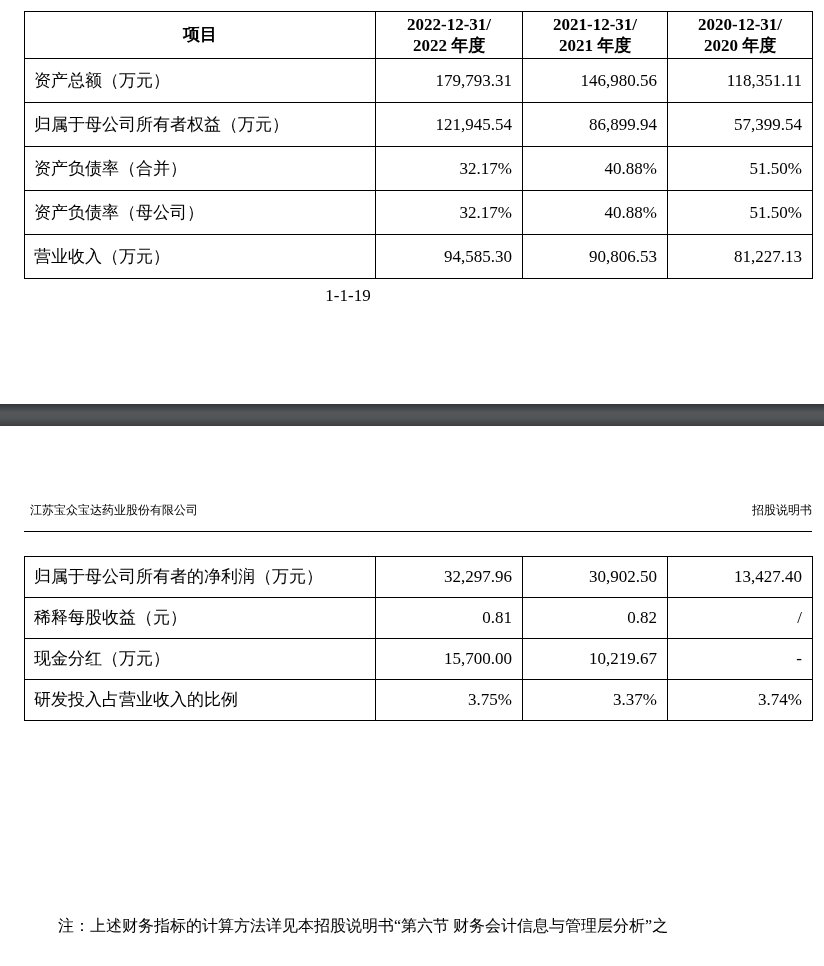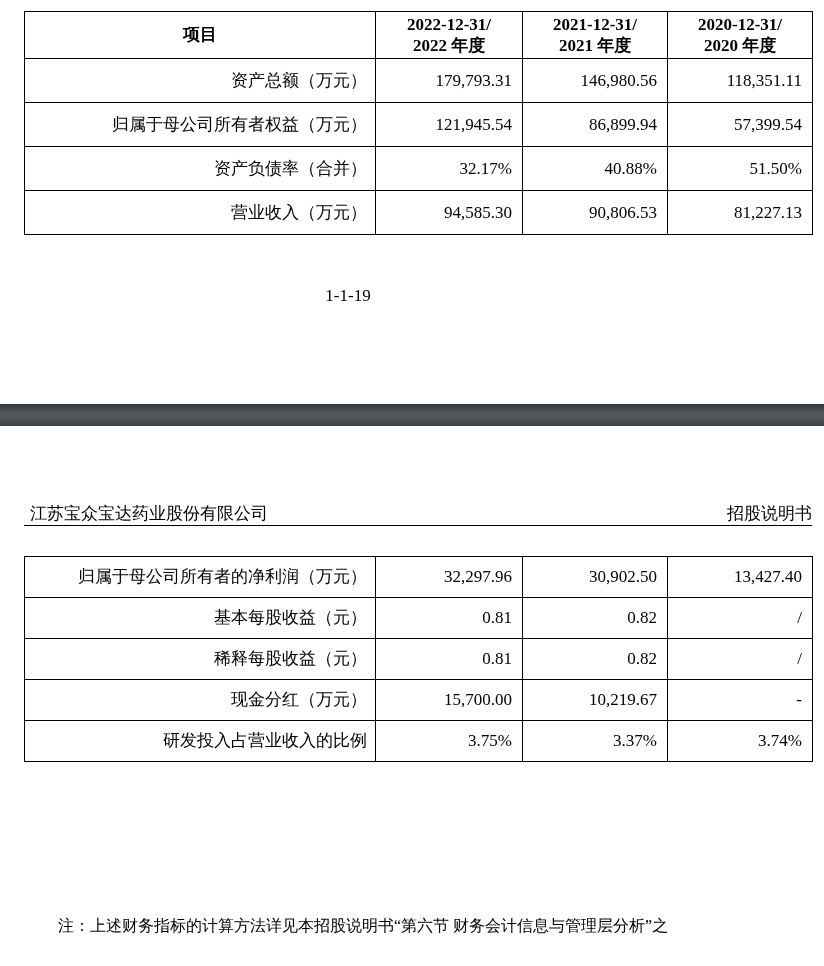--- a/index.html
+++ b/index.html
@@ -17,21 +17,20 @@
     border-collapse: collapse;
     table-layout: fixed;
     width: 788px;
   }
   .fin-table td, .fin-table th {
     border: 1px solid #000000;
     font-size: 17px;
     font-weight: normal;
     vertical-align: middle;
     overflow: hidden;
-    text-align: right;
   }
   .fin-table th {
     font-weight: bold;
     text-align: center;
     line-height: 1.25;
   }
   col.c-item  { width: 351px; }
   col.c-y2022 { width: 147px; }
   col.c-y2021 { width: 145px; }
   col.c-y2020 { width: 145px; }
@@ -59,22 +58,22 @@
   }
   #separator-bar {
     position: absolute; top: 404px; left: 0;
     width: 824px; height: 22px;
     background: linear-gradient(180deg, #33373a 0%, #54585b 40%, #505457 65%, #3b3f42 100%);
   }
   #page2-header {
     position: absolute; top: 502px; left: 24px;
     width: 788px;
     border-bottom: 1px solid #000000;
-    padding-bottom: 0;
-    font-size: 17px;
+    padding-bottom: 12px;
+    font-size: 12px;
     text-align: center;
   }
   #page2-header .company { float: left; padding-left: 6px; }
   #page2-header .doctype { float: right; }
   #page2-header::after { content: ""; display: block; clear: both; }
   #table2-wrap { position: absolute; top: 556px; left: 24px; }
   #footnote {
     position: absolute; top: 914px; left: 24px;
     width: 788px;
     font-size: 16px;
@@ -122,20 +121,26 @@
       <td class="cell-num">86,899.94</td>
       <td class="cell-num">57,399.54</td>
     </tr>
     <tr>
       <td class="cell-label">资产负债率（合并）</td>
       <td class="cell-num">32.17%</td>
       <td class="cell-num">40.88%</td>
       <td class="cell-num">51.50%</td>
     </tr>
     <tr>
+      <td class="cell-label">资产负债率（母公司）</td>
+      <td class="cell-num">32.17%</td>
+      <td class="cell-num">40.88%</td>
+      <td class="cell-num">51.50%</td>
+    </tr>
+    <tr>
       <td class="cell-label">营业收入（万元）</td>
       <td class="cell-num">94,585.30</td>
       <td class="cell-num">90,806.53</td>
       <td class="cell-num">81,227.13</td>
     </tr>
   </tbody>
     </table>
 </div>
 
 <div id="page-number">1-1-19</div>
@@ -156,26 +161,20 @@
         <col class="c-y2020">
       </colgroup>
     <tbody>
     <tr>
       <td class="cell-label">归属于母公司所有者的净利润（万元）</td>
       <td class="cell-num">32,297.96</td>
       <td class="cell-num">30,902.50</td>
       <td class="cell-num">13,427.40</td>
     </tr>
     <tr>
-      <td class="cell-label">基本每股收益（元）</td>
-      <td class="cell-num">0.81</td>
-      <td class="cell-num">0.82</td>
-      <td class="cell-num">/</td>
-    </tr>
-    <tr>
       <td class="cell-label">稀释每股收益（元）</td>
       <td class="cell-num">0.81</td>
       <td class="cell-num">0.82</td>
       <td class="cell-num">/</td>
     </tr>
     <tr>
       <td class="cell-label">现金分红（万元）</td>
       <td class="cell-num">15,700.00</td>
       <td class="cell-num">10,219.67</td>
       <td class="cell-num">-</td>

